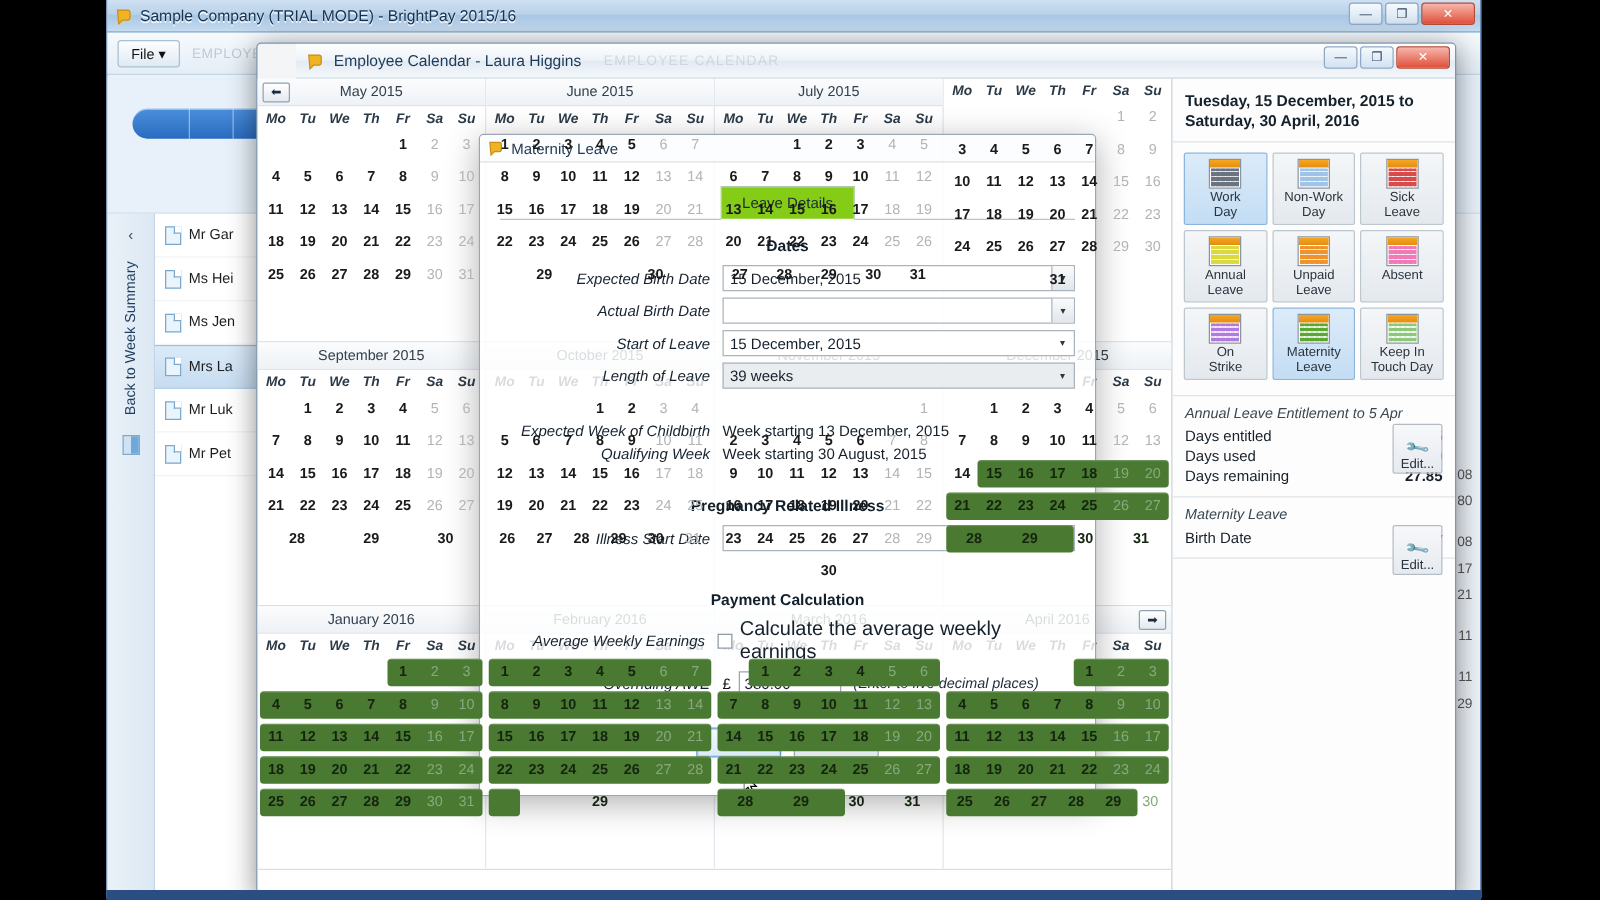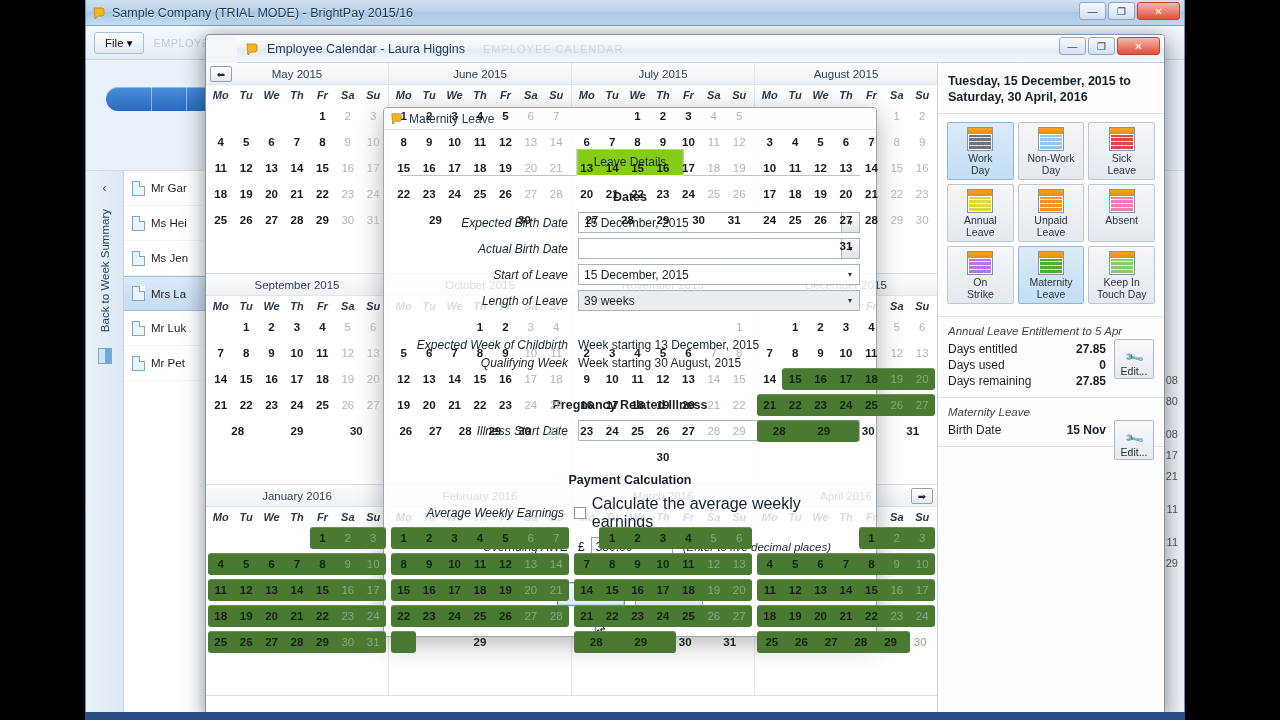--- a/index.html
+++ b/index.html
@@ -150,21 +150,21 @@
     padding:4px 2px 3px; text-align:center;
   }
   .legend-cell.active { background:linear-gradient(to bottom,#dcebf9,#c3ddf4); border-color:#8ab6de; }
   .lico { width:26px; height:24px; margin:0 auto 2px; border:1px solid #8a949e; background:#fff; position:relative; overflow:hidden;}
   .lico:before { content:""; position:absolute; left:0; right:0; top:0; height:6px; background:linear-gradient(to bottom,#f5a623,#e58d10); }
   .lico i { position:absolute; left:1px; right:1px; top:7px; bottom:1px; display:block;}
   .legend-cell span { display:block; font-size:10.5px; line-height:11.5px; color:#2a343d; }
 
   .ent { padding:8px 10px; border-bottom:1px solid #dde4ea; position:relative; }
   .ent-title { font-size:11.5px; font-style:italic; color:#3a4750; margin-bottom:4px; }
-  .ent-line { display:flex; font-size:12px; color:#16202a; line-height:16px; padding-right:48px; }
+  .ent-line { display:flex; font-size:12px; color:#16202a; line-height:16px; }
   .ent-line .k { flex:1; }
   .ent-line .v { font-weight:bold; }
   .editbtn {
     position:absolute; right:10px; top:22px; width:40px; height:40px;
     border:1px solid #b3bcc5; border-radius:2px;
     background:linear-gradient(to bottom,#f7f8fa,#e6eaef);
     display:flex; flex-direction:column; align-items:center; justify-content:flex-end;
     font-size:10.5px; color:#25313c; padding-bottom:1px;
   }
   .wrench { font-size:13px; line-height:13px; color:#6b7680; transform:rotate(-35deg); }
@@ -500,21 +500,20 @@
                 <div class="wk">
                   <div class="day wd">27</div>
                   <div class="day wd">28</div>
                   <div class="day wd">29</div>
                   <div class="day wd">30</div>
                   <div class="day wd">31</div>
                 </div>
               </div>
             </div>
             <div class="month">
-              <div class="mhead">August 2015</div>
               <div class="dowrow">
                 <div class="dow">Mo</div>
                 <div class="dow">Tu</div>
                 <div class="dow">We</div>
                 <div class="dow">Th</div>
                 <div class="dow">Fr</div>
                 <div class="dow">Sa</div>
                 <div class="dow">Su</div>
               </div>
               <div class="weeks">

